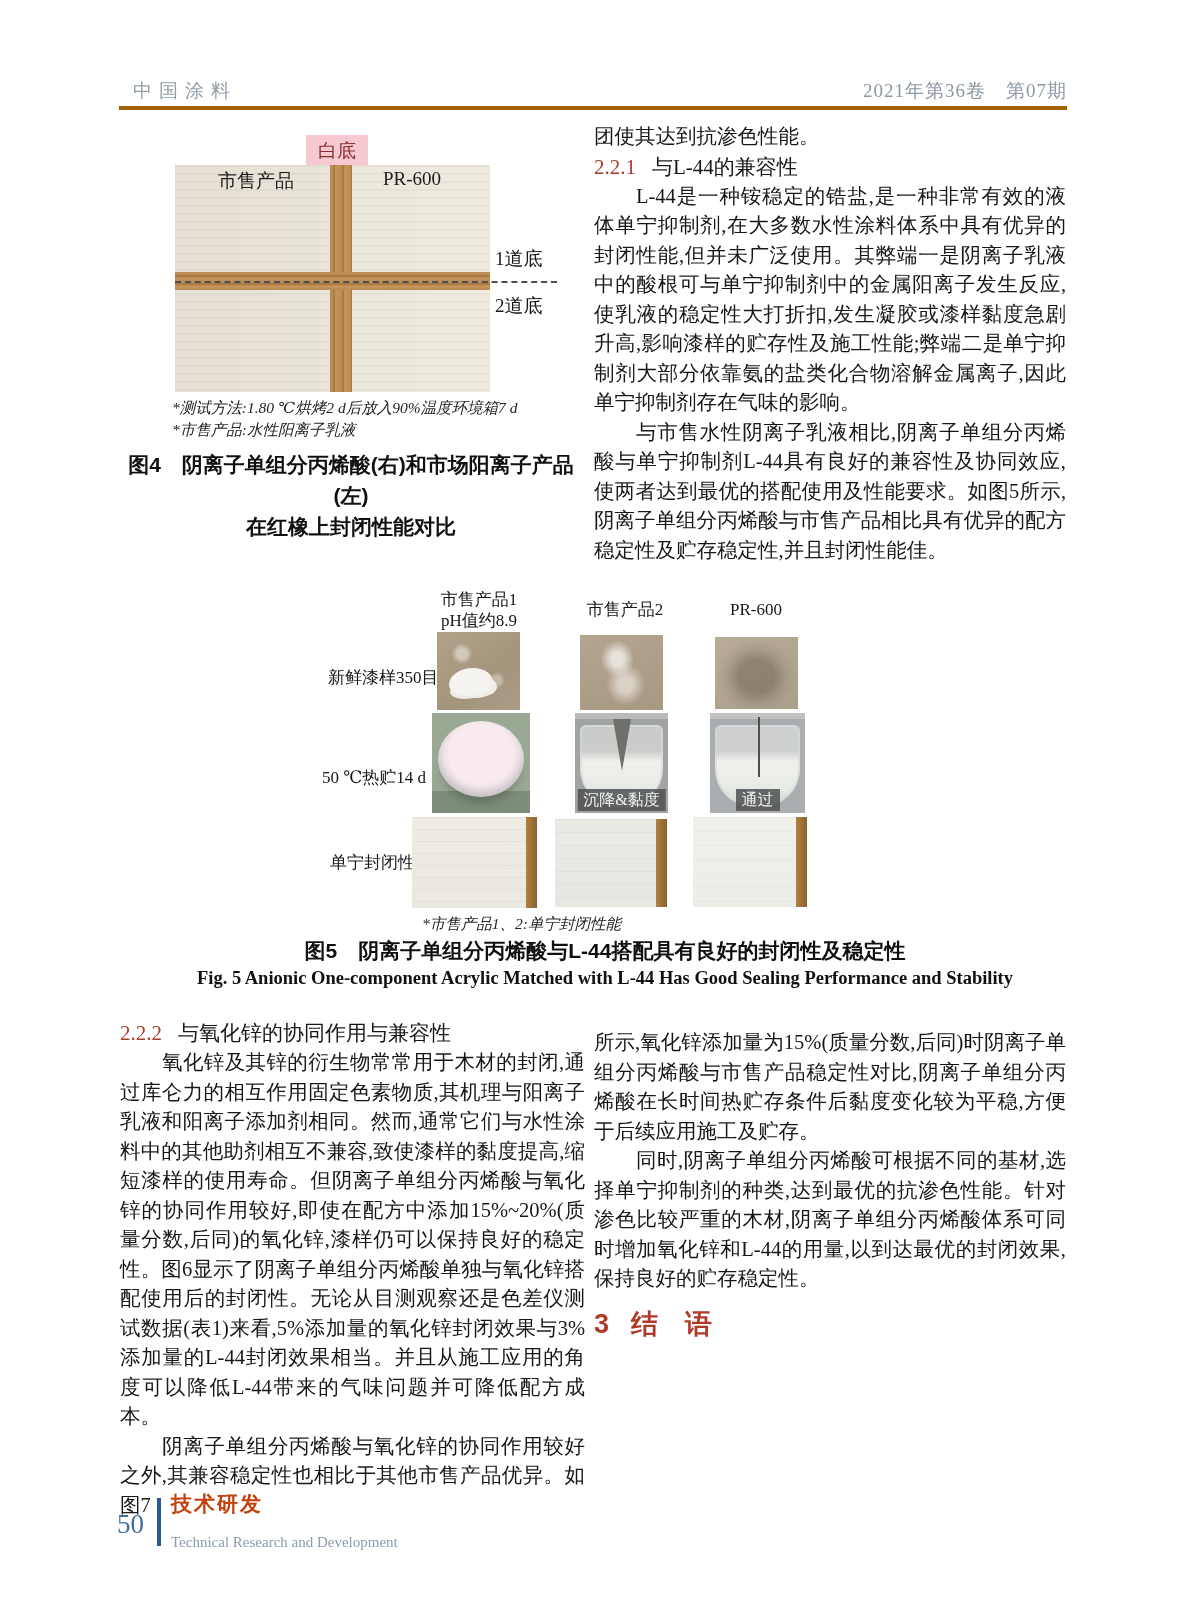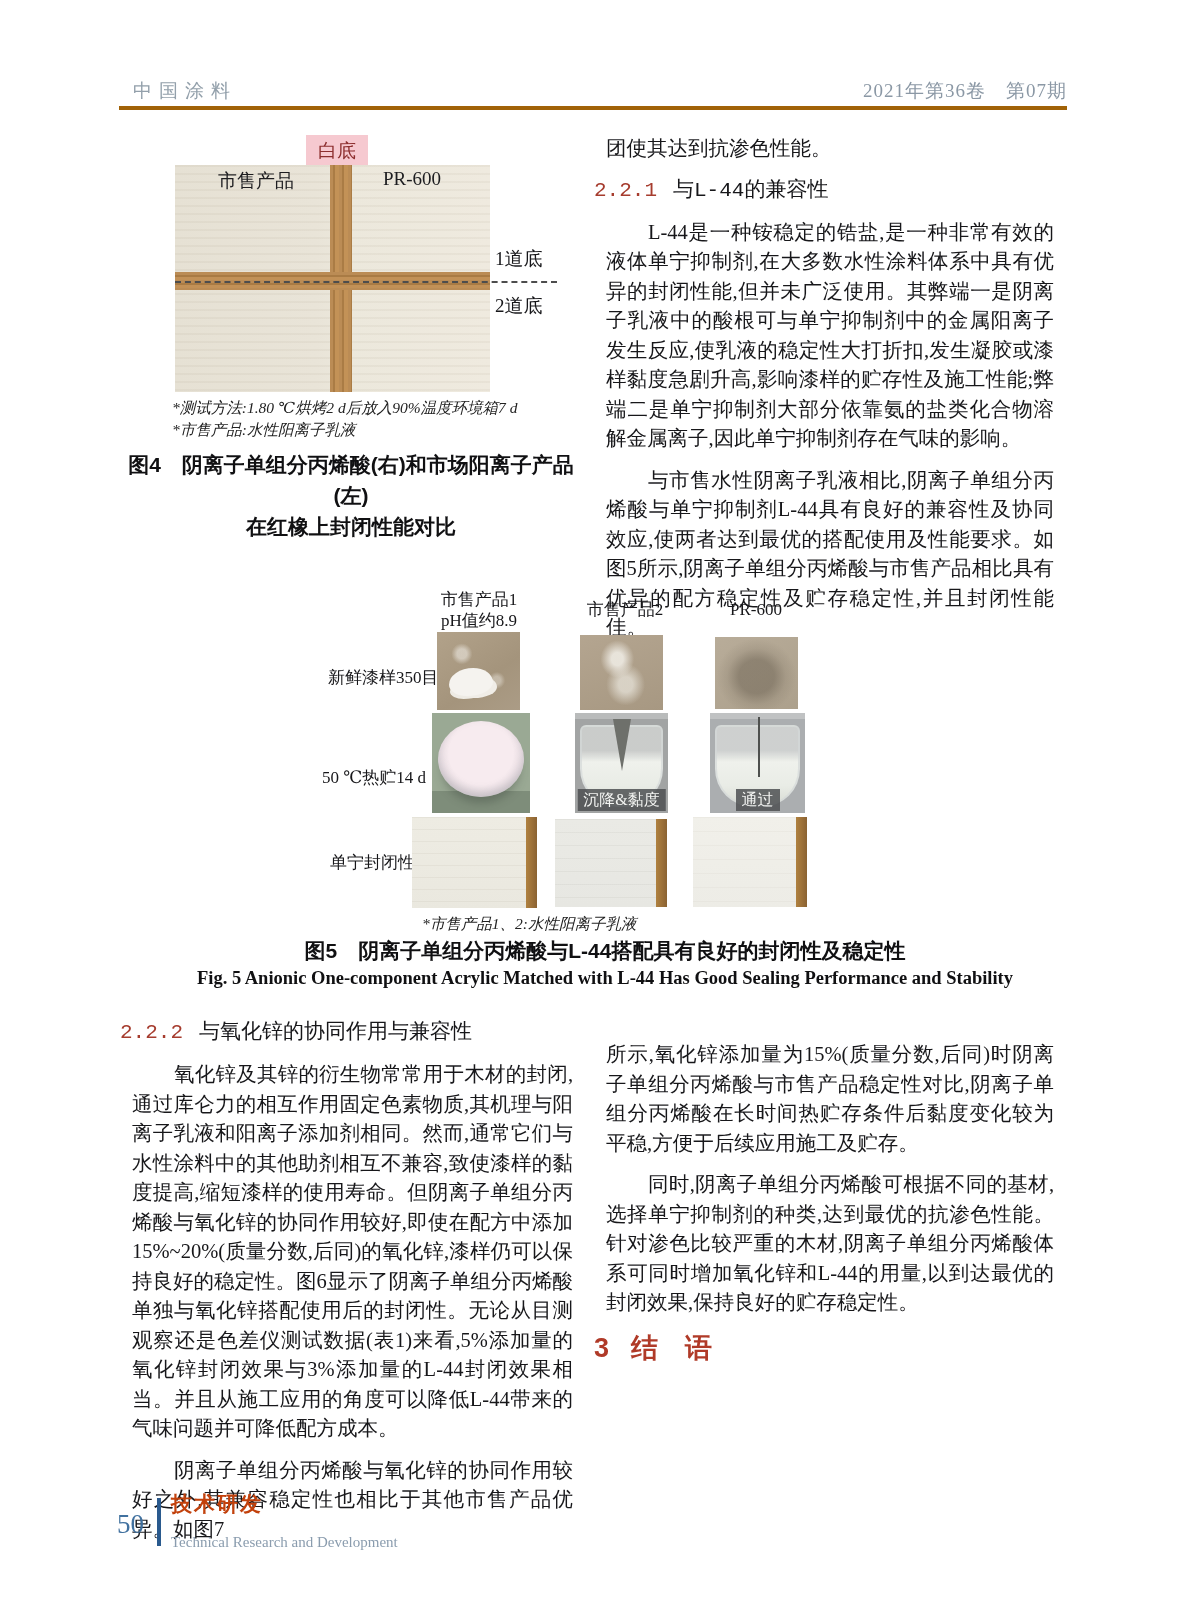--- a/index.html
+++ b/index.html
@@ -6,25 +6,25 @@
   .page { position:relative; width:1187px; height:1600px; background:#ffffff; overflow:hidden;
           font-family:"Liberation Serif","DejaVu Serif",serif; color:#17171a; }
 
   
   .header { position:absolute; left:119px; top:74px; width:948px; height:32px;
             border-bottom:4px solid #a16207; font-size:19px; color:#93a0ab; }
   .journal { position:absolute; left:14px; top:4px; letter-spacing:7px; }
   .issue   { position:absolute; right:0px; top:4px; letter-spacing:1px; color:#8b98a5; }
 
   
-  p { margin:12px; }
+  p { margin:0; }
   .body { font-size:20.5px; line-height:29.5px; text-align:justify; }
   .ind  { text-indent:2.05em; }
   .subsec { margin:0; font-weight:normal; font-size:21px; line-height:30px;
-            font-family:Liberation Mono, monospace; }
+            font-family:Liberation Serif, serif; }
   .subsec .num { color:#a63c2e; margin-right:16px; }
   .conc { margin:13px 0 9px 0; font-family:"Liberation Sans","DejaVu Sans",sans-serif;
           font-weight:bold; font-size:27px; line-height:34px; color:#b03a28; }
   .conc .num { margin-right:22px; }
 
   .col-left-top  { position:absolute; left:120px; top:125px; width:462px; }
   .col-right-top { position:absolute; left:594px; top:122px; width:472px; }
   .col-left-bottom  { position:absolute; left:120px; top:1018px; width:465px; }
   .col-right-bottom { position:absolute; left:594px; top:1028px; width:472px; }
 
@@ -200,21 +200,21 @@
     <div class="ph panel f5r3c1">
       <div class="pstrip"></div>
     </div>
     <div class="ph panel2 f5r3c2">
       <div class="pstrip"></div>
     </div>
     <div class="ph panel3 f5r3c3">
       <div class="pstrip"></div>
     </div>
 
-    <div class="f5note">*市售产品1、2:水性阳离子乳液</div>
+    <div class="f5note">*市售产品1、2:单宁封闭性能</div>
     <div class="capzh">图5　阴离子单组分丙烯酸与L-44搭配具有良好的封闭性及稳定性</div>
     <div class="capen">Fig. 5  Anionic One-component Acrylic Matched with L-44 Has Good Sealing Performance and Stability</div>
   </section>
 
   <section class="col-left-bottom">
     <h4 class="subsec">
       <span class="num">2.2.2</span><span class="stitle">与氧化锌的协同作用与兼容性</span>
     </h4>
     <p class="body ind">氧化锌及其锌的衍生物常常用于木材的封闭,通过库仑力的相互作用固定色素物质,其机理与阳离子乳液和阳离子添加剂相同。然而,通常它们与水性涂料中的其他助剂相互不兼容,致使漆样的黏度提高,缩短漆样的使用寿命。但阴离子单组分丙烯酸与氧化锌的协同作用较好,即使在配方中添加15%~20%(质量分数,后同)的氧化锌,漆样仍可以保持良好的稳定性。图6显示了阴离子单组分丙烯酸单独与氧化锌搭配使用后的封闭性。无论从目测观察还是色差仪测试数据(表1)来看,5%添加量的氧化锌封闭效果与3%添加量的L-44封闭效果相当。并且从施工应用的角度可以降低L-44带来的气味问题并可降低配方成本。</p>
     <p class="body ind">阴离子单组分丙烯酸与氧化锌的协同作用较好之外,其兼容稳定性也相比于其他市售产品优异。如图7</p>

